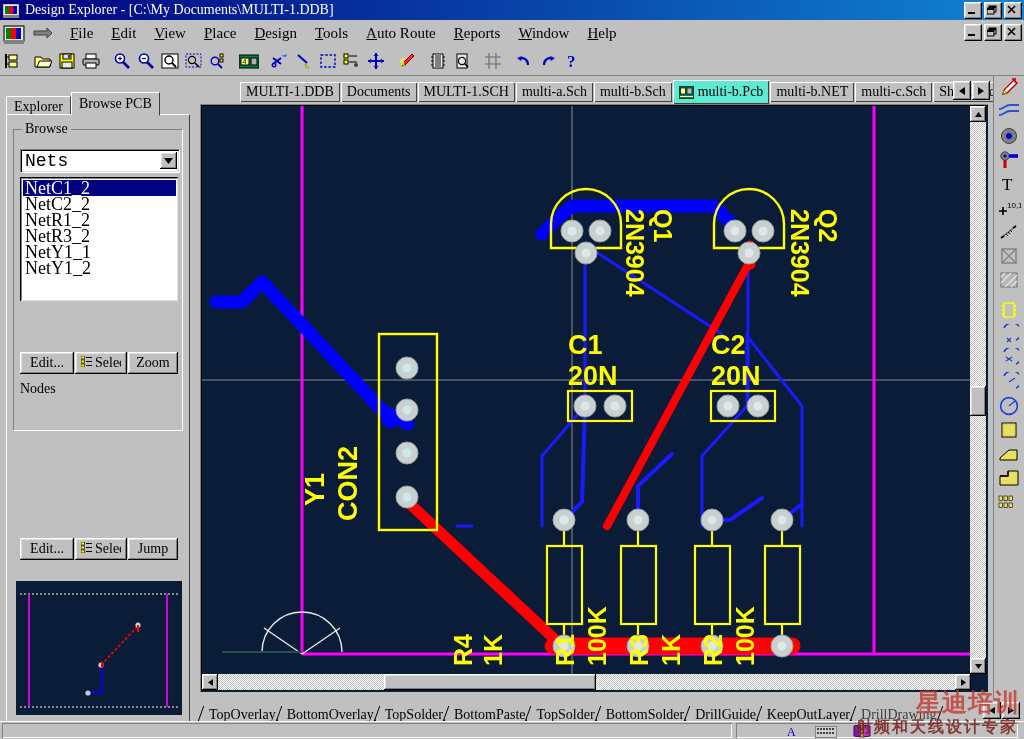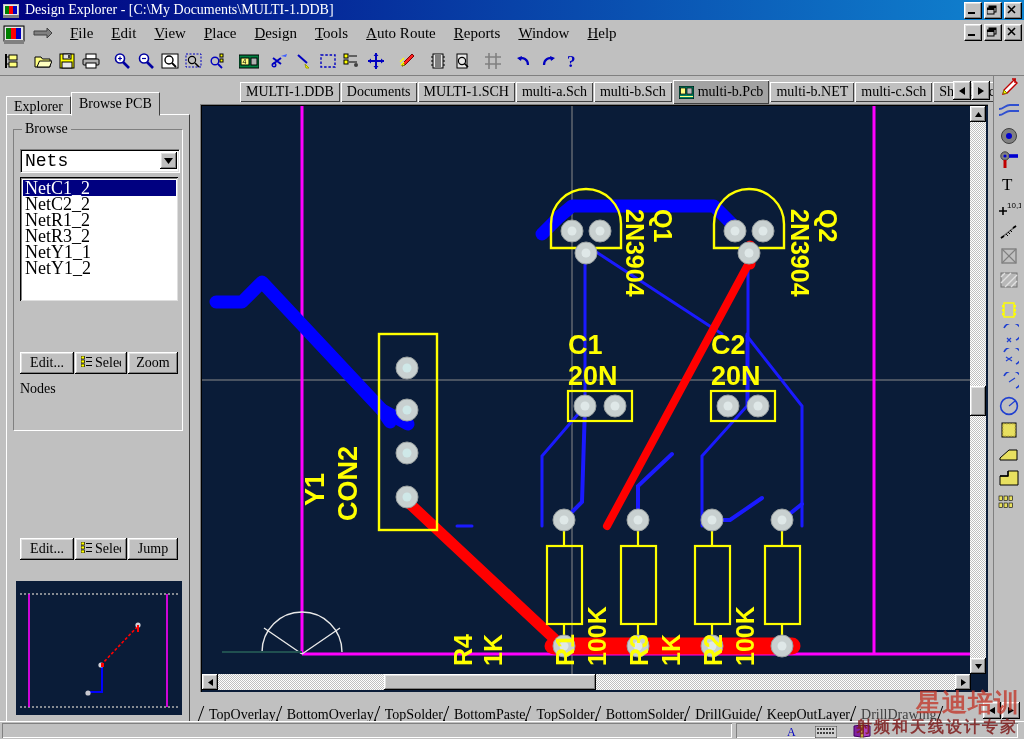--- a/index.html
+++ b/index.html
@@ -115,21 +115,21 @@
 
   
   .docarea{position:absolute;left:196px;top:76px;width:828px;height:640px;background:#c0c0c0;}
   .doctabs{position:absolute;left:0;top:4px;height:24px;display:flex;align-items:center;padding-left:44px;}
   .dtab{
     height:20px;padding:0 6px;font-size:14px;background:#c0c0c0;margin-right:1px;
     box-shadow:inset 1px 1px 0 #fff, inset -1px -1px 0 #404040;
     display:flex;align-items:center;gap:4px;cursor:default;white-space:nowrap;
     font-family:"Liberation Serif",serif;
   }
-  .dtab.active{height:24px;background:#a3a3a3;box-shadow:inset 1px 1px 0 #fff, inset -1px -1px 0 #404040;}
+  .dtab.active{height:24px;background:#5eead4;box-shadow:inset 1px 1px 0 #fff, inset -1px -1px 0 #404040;}
   .tabnav{position:absolute;right:34px;top:5px;display:flex;gap:1px;}
   .navbtn{
     width:18px;height:19px;background:#c0c0c0;
     box-shadow:inset -1px -1px 0 #000, inset 1px 1px 0 #fff, inset -2px -2px 0 #808080, inset 2px 2px 0 #dfdfdf;
     display:flex;align-items:center;justify-content:center;cursor:default;
   }
 
   .canvaswrap{
     position:absolute;left:200px;top:104px;width:788px;height:588px;
     box-shadow:inset 1px 1px 0 #808080, inset 2px 2px 0 #000;

